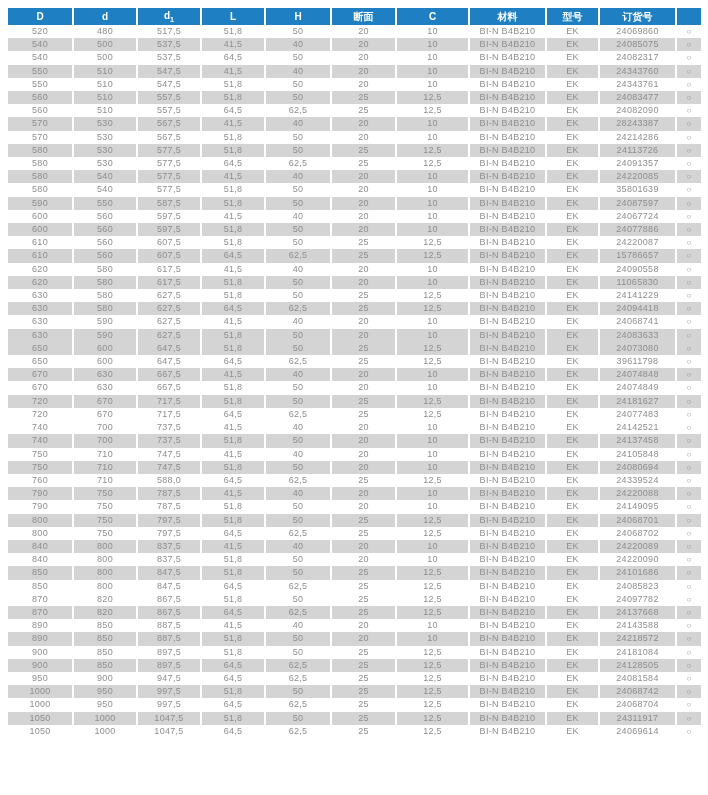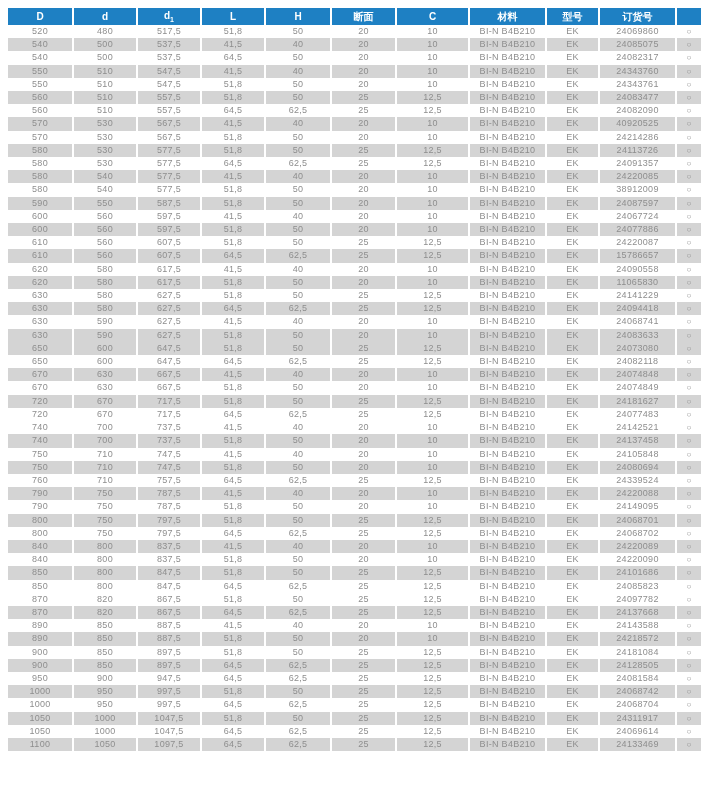--- a/index.html
+++ b/index.html
@@ -154,21 +154,21 @@
         <tr class="stripe">
           <td>570</td>
           <td>530</td>
           <td>567,5</td>
           <td>41,5</td>
           <td>40</td>
           <td>20</td>
           <td>10</td>
           <td>BI-N B4B210</td>
           <td>EK</td>
-          <td>40920525</td>
+          <td>28243387</td>
           <td class="avail">○</td>
         </tr>
         <tr>
           <td>570</td>
           <td>530</td>
           <td>567,5</td>
           <td>51,8</td>
           <td>50</td>
           <td>20</td>
           <td>10</td>
@@ -219,21 +219,21 @@
         <tr>
           <td>580</td>
           <td>540</td>
           <td>577,5</td>
           <td>51,8</td>
           <td>50</td>
           <td>20</td>
           <td>10</td>
           <td>BI-N B4B210</td>
           <td>EK</td>
-          <td>38912009</td>
+          <td>35801639</td>
           <td class="avail">○</td>
         </tr>
         <tr class="stripe">
           <td>590</td>
           <td>550</td>
           <td>587,5</td>
           <td>51,8</td>
           <td>50</td>
           <td>20</td>
           <td>10</td>
@@ -388,21 +388,21 @@
         <tr>
           <td>650</td>
           <td>600</td>
           <td>647,5</td>
           <td>64,5</td>
           <td>62,5</td>
           <td>25</td>
           <td>12,5</td>
           <td>BI-N B4B210</td>
           <td>EK</td>
-          <td>24082118</td>
+          <td>39611798</td>
           <td class="avail">○</td>
         </tr>
         <tr class="stripe">
           <td>670</td>
           <td>630</td>
           <td>667,5</td>
           <td>41,5</td>
           <td>40</td>
           <td>20</td>
           <td>10</td>
@@ -498,21 +498,21 @@
           <td>20</td>
           <td>10</td>
           <td>BI-N B4B210</td>
           <td>EK</td>
           <td>24080694</td>
           <td class="avail">○</td>
         </tr>
         <tr>
           <td>760</td>
           <td>710</td>
-          <td>757,5</td>
+          <td>588,0</td>
           <td>64,5</td>
           <td>62,5</td>
           <td>25</td>
           <td>12,5</td>
           <td>BI-N B4B210</td>
           <td>EK</td>
           <td>24339524</td>
           <td class="avail">○</td>
         </tr>
         <tr class="stripe">
@@ -753,30 +753,17 @@
           <td>1050</td>
           <td>1000</td>
           <td>1047,5</td>
           <td>64,5</td>
           <td>62,5</td>
           <td>25</td>
           <td>12,5</td>
           <td>BI-N B4B210</td>
           <td>EK</td>
           <td>24069614</td>
-          <td class="avail">○</td>
-        </tr>
-        <tr class="stripe">
-          <td>1100</td>
-          <td>1050</td>
-          <td>1097,5</td>
-          <td>64,5</td>
-          <td>62,5</td>
-          <td>25</td>
-          <td>12,5</td>
-          <td>BI-N B4B210</td>
-          <td>EK</td>
-          <td>24133469</td>
           <td class="avail">○</td>
         </tr>
       </tbody>
   </table>
 </div>
 
 </body></html>

